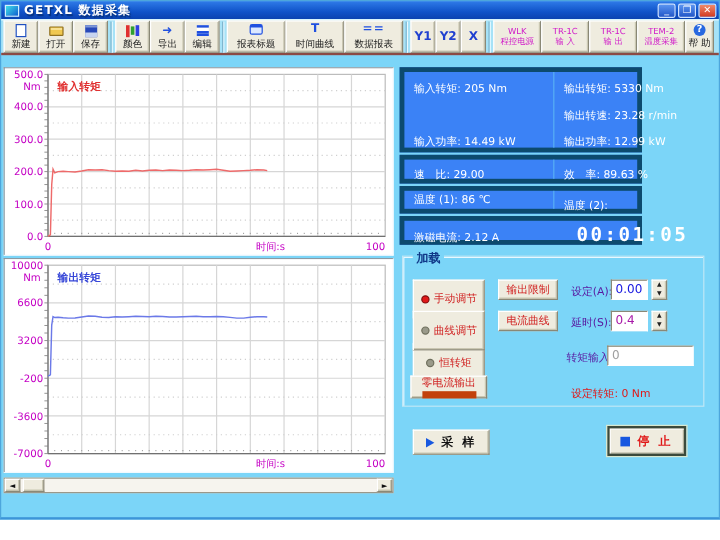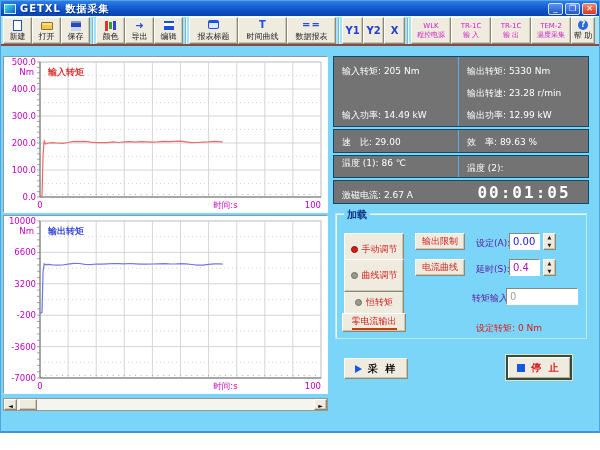--- a/index.html
+++ b/index.html
@@ -45,39 +45,39 @@
   #chart2-box { top:214px; width:325px; height:179px; }
   .chartbox svg { display:block; }
 
   
   #hscroll { position:absolute; left:2px; top:397px; width:325px; height:13px; background:#f6f4ee; border:1px solid #9a988a; display:flex; }
   .sb-btn { width:13px; height:11px; font-size:6px; line-height:11px; text-align:center; color:#111; flex:none; }
   #sb-track { flex:1; position:relative; }
   #sb-thumb { position:absolute; left:2px; top:0; width:18px; height:11px; }
 
   
-  .iblock { position:absolute; left:332px; width:256px; background:#737373; border:1px solid #0c4a6e; color:#fff; font-size:9px; }
+  .iblock { position:absolute; left:332px; width:202px; background:#3b82f6; border:4px solid #0c4a6e; color:#fff; font-size:9px; }
   .icell { position:absolute; left:8px; white-space:pre; }
   .icell.r { left:133px; }
   .ivline { position:absolute; left:124px; top:0; bottom:0; width:1px; background:#58aef4; }
   #iblock1 { top:55px; height:71px; }
   #iblock2 { top:128px; height:24px; }
   #iblock3 { top:154px; height:23px; }
   #iblock4 { top:179px; height:24px; }
   #timer { position:absolute; left:130px; top:2px; width:120px; text-align:center; font-size:16px; font-weight:bold; letter-spacing:2px; font-family:"DejaVu Sans Mono", monospace; }
 
   
   #loadbox { position:absolute; left:334px; top:212px; width:252px; height:126px; border:1px solid #bfe7f6; box-shadow:1px 1px 0 #e8f8ff inset; }
   #load-title { position:absolute; left:8px; top:-6px; background:#7bd5f8; padding:0 3px; color:#103888; font-size:10px; font-weight:bold; }
   .modebtn { position:absolute; left:8px; width:60px; height:33px; display:flex; align-items:center; justify-content:center; gap:4px; font-size:9px; color:#d02020; }
   .modebtn .dot { width:7px; height:7px; border-radius:50%; background:#9a9a8a; border:1px solid #70705e; flex:none; }
   .modebtn.sel .dot { background:#e01818; border-color:#801010; }
   .lbtn { position:absolute; width:50px; height:17px; display:flex; align-items:center; justify-content:center; font-size:9px; color:#d02020; }
   #zero-btn { left:6px; top:99px; width:64px; height:19px; }
-  #zero-btn span { border-bottom:2px solid #c2410c; }
+  #zero-btn span { border-bottom:6px solid #c2410c; }
   .flabel { position:absolute; font-size:9px; color:#5818a0; white-space:nowrap; }
   .ffield { position:absolute; height:17px; border:1px solid; border-color:#8a8876 #ffffff #ffffff #8a8876; background:#fff; font-size:10px; padding:1px 3px; font-family:"DejaVu Sans", sans-serif; }
   .spin { position:absolute; width:13px; height:17px; display:flex; flex-direction:column; }
   .spin b { flex:1; font-size:5px; line-height:7px; text-align:center; color:#222; }
   #set-torque { position:absolute; left:140px; top:108px; font-size:9px; color:#e01818; }
 
   
   #sample-btn { position:absolute; left:343px; top:357px; width:64px; height:21px; display:flex; align-items:center; justify-content:center; gap:6px; font-size:10px; font-weight:bold; color:#111; letter-spacing:2px; }
   #sample-btn .tri { width:0; height:0; border-left:7px solid #1858e0; border-top:4px solid transparent; border-bottom:4px solid transparent; }
   #stop-btn { position:absolute; left:505px; top:354px; width:66px; height:25px; border:2px solid #3c4a3c; outline:1px solid #d8e8d0; background:#efecdf; box-shadow:inset 1px 1px 0 #fff, inset -1px -1px 0 #b0ad98; display:flex; align-items:center; justify-content:center; gap:6px; font-size:10px; font-weight:bold; color:#e01818; letter-spacing:2px; }
@@ -431,21 +431,21 @@
     <span class="ivline"></span>
     <span class="icell" style="top:6px">速　比: 29.00</span>
     <span class="icell r" style="top:6px">效　率: 89.63 %</span>
   </div>
   <div class="iblock" id="iblock3">
     <span class="ivline"></span>
     <span class="icell" style="top:1px">温度 (1): 86 ℃</span>
     <span class="icell r" style="top:6px">温度 (2):</span>
   </div>
   <div class="iblock" id="iblock4">
-    <span class="icell" style="top:8px">激磁电流: 2.67 A</span>
+    <span class="icell" style="top:8px">激磁电流: 2.12 A</span>
     <span id="timer">00:01:05</span>
   </div>
 
   <div id="loadbox">
     <span id="load-title">加载</span>
 
     <div class="btn3d modebtn sel" style="top:19px">
       <span class="dot"></span>
       <span>手动调节</span>
     </div>

